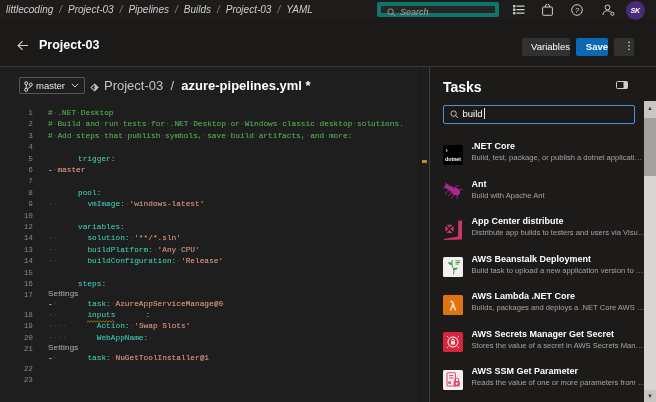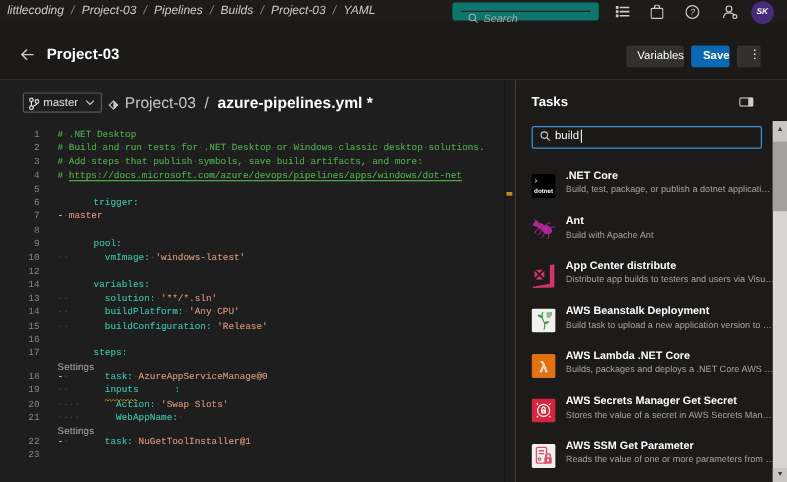--- a/index.html
+++ b/index.html
@@ -1,21 +1,21 @@
 <!DOCTYPE html>
 <html><head><meta charset="utf-8">
 <style>
 * { margin:0; padding:0; box-sizing:border-box; }
 html,body { width:656px; height:402px; overflow:hidden; background:#1b1a19;
   font-family:"Liberation Sans",sans-serif; position:relative; }
 
 #topbar { position:absolute; left:0; top:0; width:656px; height:19px; background:#1d1c1b;font-style:italic; }
 #crumbs { position:absolute; left:6px; top:0; height:19px; line-height:19px; font-size:10px; color:#d0cecc; white-space:pre; }
 #crumbs .sep { color:#8a8886; padding:0 6px; }
-#tsearch { position:absolute; left:377px; top:2px; width:122px; height:14.5px; background:#262524; border:7px solid #0f766e; border-radius:2px; color:#a8a6a4; font-size:9px; line-height:12.5px; padding-left:6px; }
+#tsearch { position:absolute; left:377px; top:2px; width:122px; height:14.5px; background:#262524; border:4px solid #0f766e; border-radius:2px; color:#a8a6a4; font-size:9px; line-height:12.5px; padding-left:6px; }
 #tsearch svg { vertical-align:-1.5px; margin-right:4px; }
 .tico { position:absolute; top:2px; }
 #avatar { position:absolute; left:625.5px; top:0.5px; width:19.5px; height:19.5px; border-radius:50%; background:#472a78; color:#fff; font-size:7px; font-weight:bold; text-align:center; line-height:19.5px; z-index:5; }
 
 #titlerow { position:absolute; left:0; top:19px; width:656px; height:47px; background:#1b1a19; }
 #back { position:absolute; left:17px; top:21px; }
 #ptitle { position:absolute; left:39px; top:18.5px; font-size:12.5px; font-weight:bold; color:#fff; }
 .btn { position:absolute; top:19px; height:18px; font-size:9.5px; color:#fff; text-align:right; border-radius:2px; }
 #bvars { left:522px; width:48px; background:#323130; line-height:18px; }
 #bsave { left:576px; width:32px; background:#0b69b4; line-height:18px; font-weight:bold; }
@@ -41,21 +41,21 @@
 #codebox w { color:#d4d4d4; }
 #codebox i { font-style:normal; color:#4b4b4b; text-shadow:none; }
 #codebox u { text-decoration:underline; text-underline-offset:1.5px; }
 .sq { position:relative; }
 .zig { position:absolute; left:0; top:9.2px; }
 #oline { position:absolute; left:420px; top:0; width:1px; height:335px; background:#171717; }
 #omark { position:absolute; left:422px; top:93px; width:5px; height:3px; background:#c08a22; }
 
 #pline { position:absolute; left:428.5px; top:67px; width:1px; height:335px; background:#3f3e3d; }
 #panel { position:absolute; left:429.5px; top:67px; width:226.5px; height:335px; background:#1c1b1a; }
-#ptasks { position:absolute; left:13.5px; top:12px; font-size:11px; font-weight:bold; color:#fff; }
+#ptasks { position:absolute; left:13.5px; top:12px; font-size:14px; font-weight:bold; color:#fff; }
 #picon { position:absolute; left:186px; top:14px; }
 #psearch { position:absolute; left:13px; top:38px; width:192px; height:19px; border:1.5px solid #4394d8; border-radius:2px; background:#1b1a19; font-size:9.5px; color:#fff; line-height:16px; }
 #psearch svg { vertical-align:-2px; margin:0 4px 0 6px; }
 #psearch .caret { border-left:1px solid #e8e8e8; margin-left:1px; }
 .trow { position:absolute; left:0; width:215px; }
 .ticon { position:absolute; left:13.5px; top:0.5px; }
 .ttitle { position:absolute; left:42px; top:-3px; font-size:9px; font-weight:bold; color:#fff; white-space:nowrap; }
 .tdesc { position:absolute; left:42px; top:9px; width:174px; font-size:7.6px; color:#a6a4a2; white-space:nowrap; overflow:hidden; text-overflow:ellipsis; }
 
 #sbar { position:absolute; left:644px; top:101px; width:12px; height:301px; background:#d8d6d4; }
@@ -149,21 +149,20 @@
 <div class="ln">20</div>
 <div class="ln">21</div>
 <div class="sr"></div>
 <div class="ln">22</div>
 <div class="ln">23</div>
  </div>
  <div id="codebox">
 <div class="cl"><c>#<i>·</i>.NET<i>·</i>Desktop</c></div>
 <div class="cl"><c>#<i>·</i>Build<i>·</i>and<i>·</i>run<i>·</i>tests<i>·</i>for<i>·</i>.NET<i>·</i>Desktop<i>·</i>or<i>·</i>Windows<i>·</i>classic<i>·</i>desktop<i>·</i>solutions.</c></div>
 <div class="cl"><c>#<i>·</i>Add<i>·</i>steps<i>·</i>that<i>·</i>publish<i>·</i>symbols,<i>·</i>save<i>·</i>build<i>·</i>artifacts,<i>·</i>and<i>·</i>more:</c></div>
-<div class="cl"><c>#<i>·</i></c><c><u>https://docs.microsoft.com/azure/devops/pipelines/apps/windows/dot-net</u></c></div>
 <div class="cl"></div>
 <div class="cl"><b>trigger:</b></div>
 <div class="cl"><w>-<i>·</i></w><s>master</s></div>
 <div class="cl"></div>
 <div class="cl"><b>pool:</b></div>
 <div class="cl"><i>·</i><i>·</i><b>vmImage:</b><i>·</i><s>'windows-latest'</s></div>
 <div class="cl"></div>
 <div class="cl"><b>variables:</b></div>
 <div class="cl"><i>·</i><i>·</i><b>solution:</b><i>·</i><s>'**/*.sln'</s></div>
 <div class="cl"><i>·</i><i>·</i><b>buildPlatform:</b><i>·</i><s>'Any<i>·</i>CPU'</s></div>

